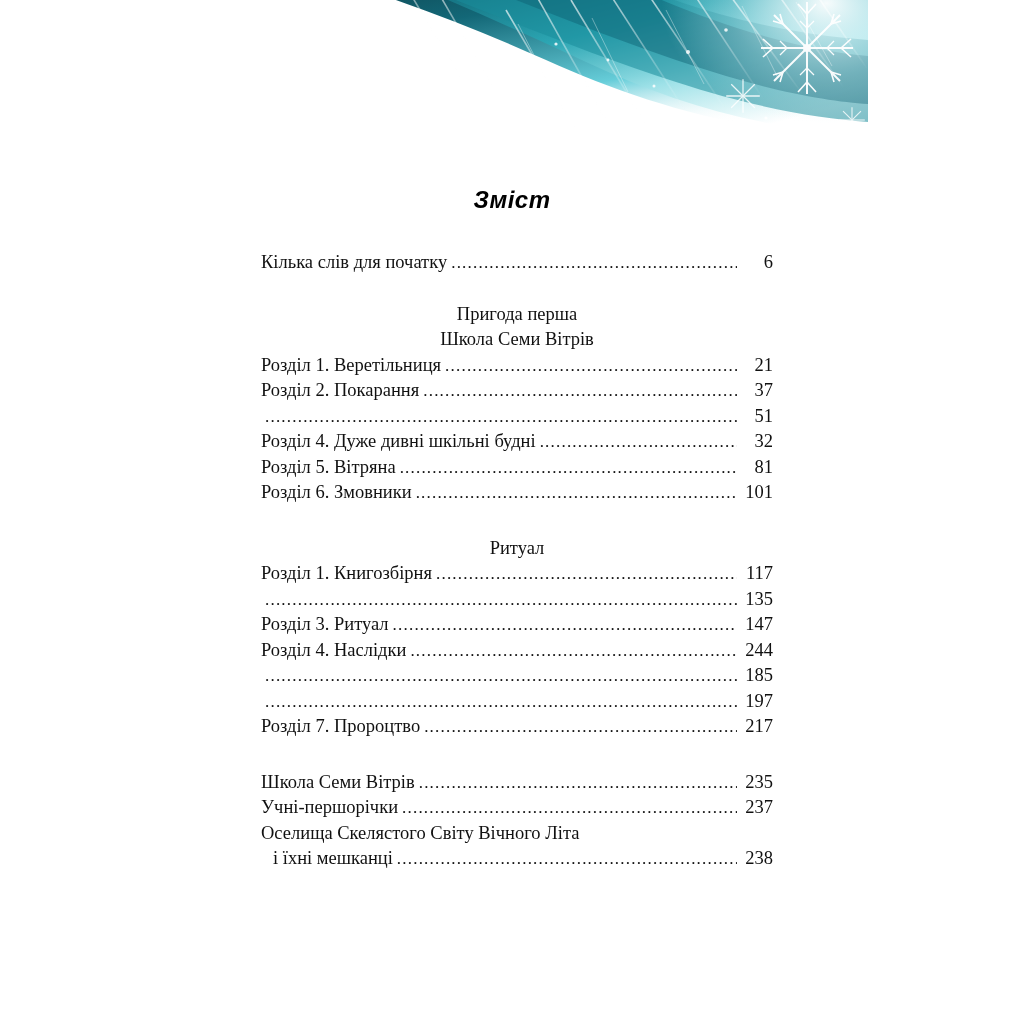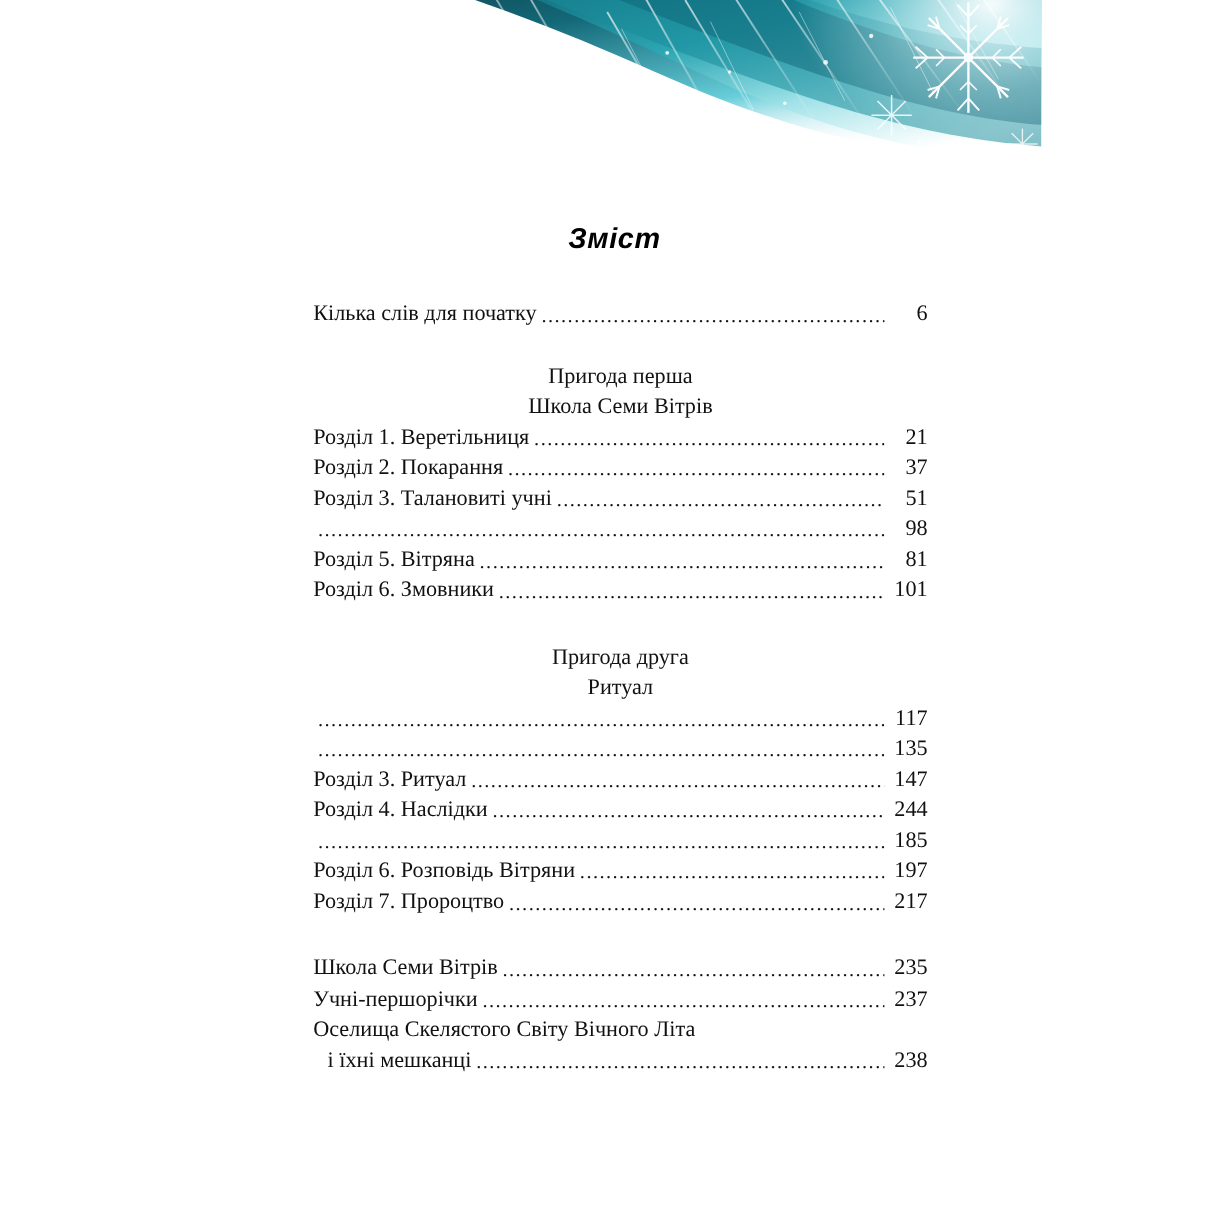--- a/index.html
+++ b/index.html
@@ -249,45 +249,45 @@
         <span class="label">Розділ 1. Веретільниця</span>
         <span class="dots">................................................................................................</span>
         <span class="page-num">21</span>
       </div>
       <div class="row">
         <span class="label">Розділ 2. Покарання</span>
         <span class="dots">................................................................................................</span>
         <span class="page-num">37</span>
       </div>
       <div class="row">
-        <span class="label">Розділ 3. Талановиті учні</span>
         <span class="dots">................................................................................................</span>
         <span class="page-num">51</span>
       </div>
       <div class="row">
-        <span class="dots">................................................................................................</span>
-        <span class="page-num">98</span>
+        <span class="label">Розділ 4. Дуже дивні шкільні будні</span>
+        <span class="dots">................................................................................................</span>
+        <span class="page-num">32</span>
       </div>
       <div class="row">
         <span class="label">Розділ 5. Вітряна</span>
         <span class="dots">................................................................................................</span>
         <span class="page-num">81</span>
       </div>
       <div class="row">
         <span class="label">Розділ 6. Змовники</span>
         <span class="dots">................................................................................................</span>
         <span class="page-num">101</span>
       </div>
 
       <div class="gap-lg"></div>
 
-      <div class="section-head">Пригода друга</div>
       <div class="section-head">Ритуал</div>
 
       <div class="row">
+        <span class="label">Розділ 1. Книгозбірня</span>
         <span class="dots">................................................................................................</span>
         <span class="page-num">117</span>
       </div>
       <div class="row">
         <span class="dots">................................................................................................</span>
         <span class="page-num">135</span>
       </div>
       <div class="row">
         <span class="label">Розділ 3. Ритуал</span>
         <span class="dots">................................................................................................</span>
@@ -296,21 +296,20 @@
       <div class="row">
         <span class="label">Розділ 4. Наслідки</span>
         <span class="dots">................................................................................................</span>
         <span class="page-num">244</span>
       </div>
       <div class="row">
         <span class="dots">................................................................................................</span>
         <span class="page-num">185</span>
       </div>
       <div class="row">
-        <span class="label">Розділ 6. Розповідь Вітряни</span>
         <span class="dots">................................................................................................</span>
         <span class="page-num">197</span>
       </div>
       <div class="row">
         <span class="label">Розділ 7. Пророцтво</span>
         <span class="dots">................................................................................................</span>
         <span class="page-num">217</span>
       </div>
 
       <div class="gap-lg"></div>

